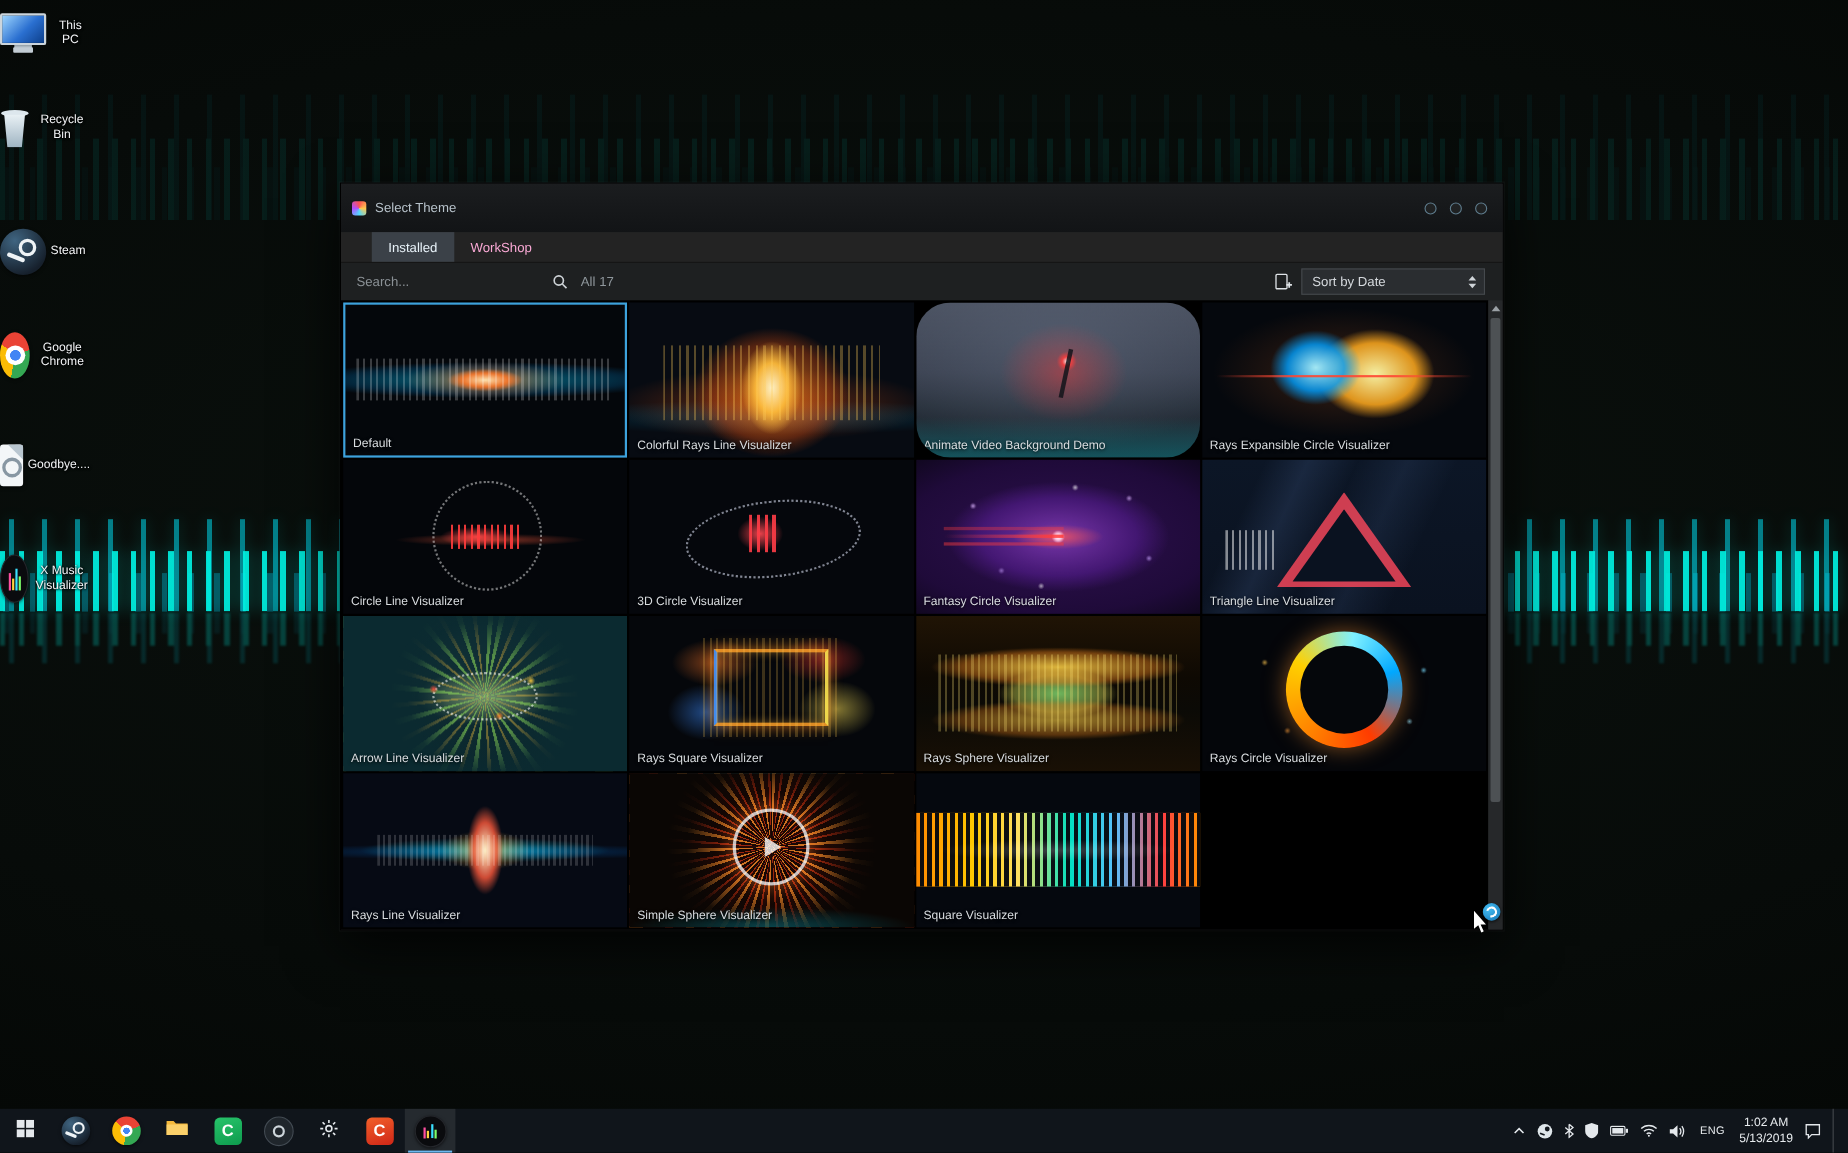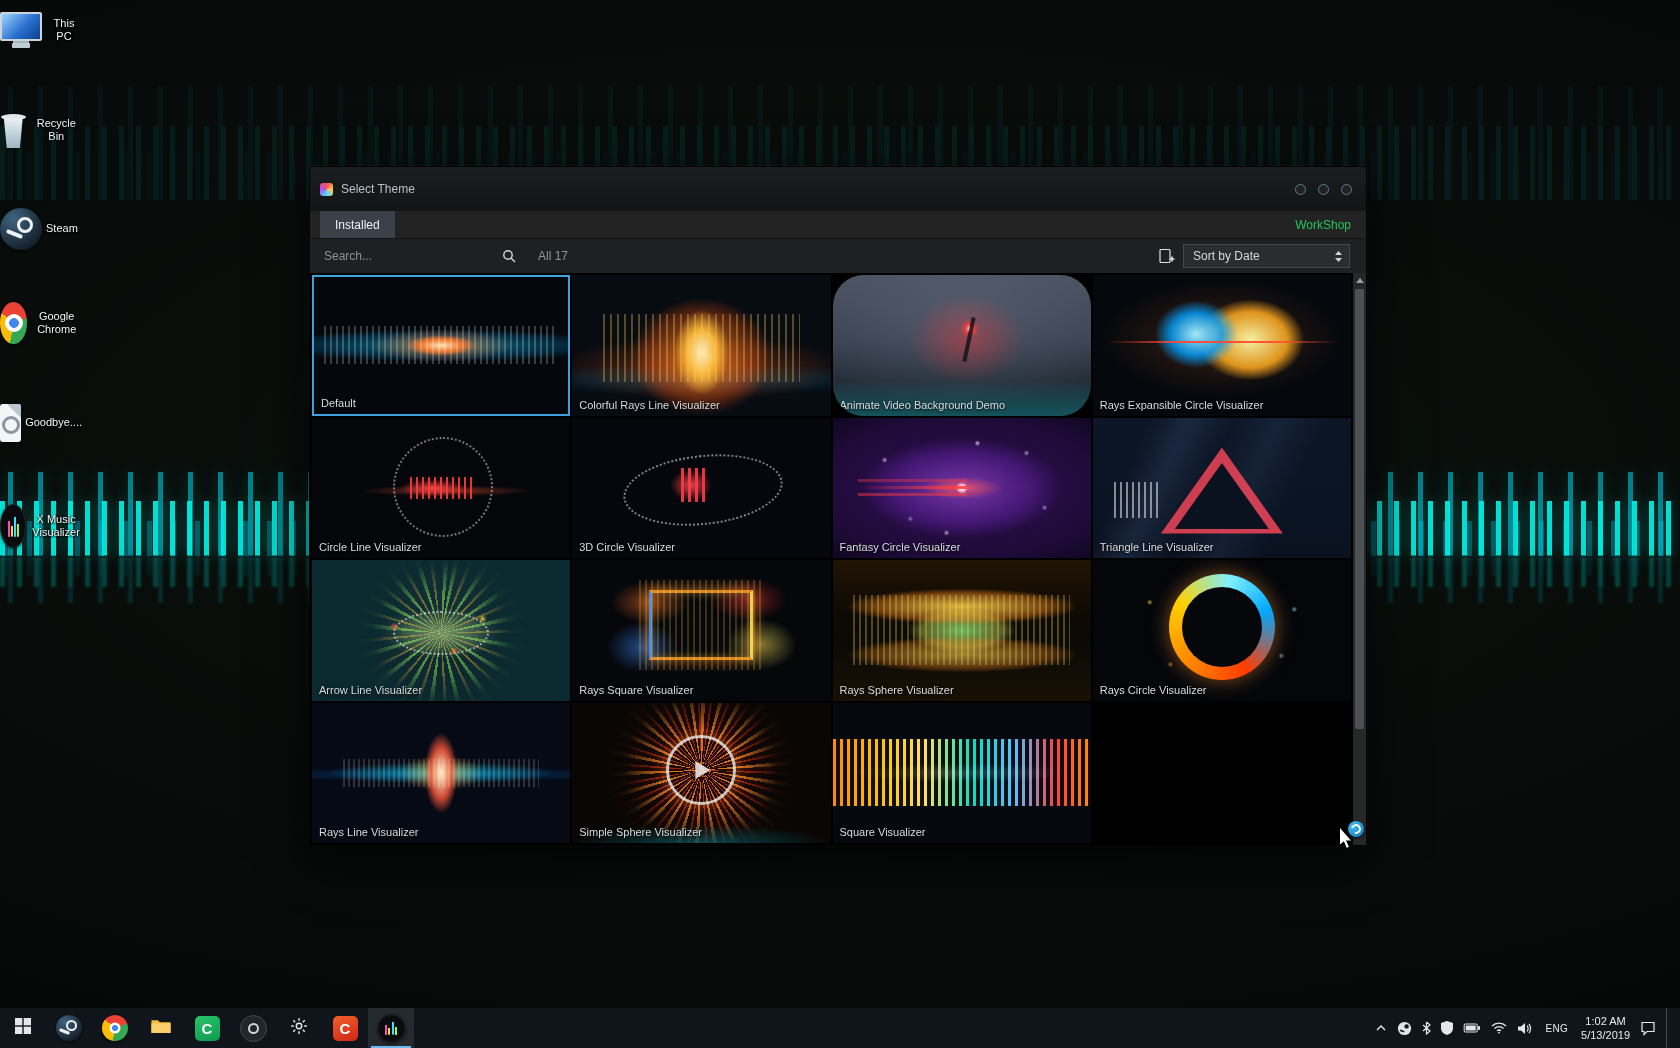--- a/index.html
+++ b/index.html
@@ -42,28 +42,28 @@
 
   
   .window{position:absolute;left:309px;top:166px;width:1056px;height:678px;background:#1d1f21;border:1px solid #000;
           box-shadow:0 14px 46px rgba(0,0,0,.8),0 0 0 1px rgba(255,255,255,.04);display:flex;flex-direction:column;}
   .titlebar{height:44px;background:linear-gradient(#1b1d1f,#121416);display:flex;align-items:center;padding:0 10px;gap:8px;flex:0 0 auto;}
   .appico{width:13px;height:13px;border-radius:3px;background:conic-gradient(#ff5050,#ffc850,#50d8ff,#b050ff,#ff5050);}
   .wtitle{font-size:12px;color:#b7c2ca;}
   .winbtns{margin-left:auto;display:flex;gap:12px;align-items:center;padding-right:4px;}
   .wbtn{width:9px;height:9px;border-radius:50%;border:1.5px solid #5f7d8e;background:rgba(255,255,255,.04);}
 
-  .tabs{height:27px;background:#232323;border-bottom:1px solid #141414;display:flex;align-items:stretch;padding-left:10px;flex:0 0 auto;justify-content:space-between;}
-  .tab{display:flex;align-items:center;padding:0 15px;font-size:12px;color:#22c55e;cursor:default;}
+  .tabs{height:27px;background:#232323;border-bottom:1px solid #141414;display:flex;align-items:stretch;padding-left:28px;flex:0 0 auto;}
+  .tab{display:flex;align-items:center;padding:0 15px;font-size:12px;color:#f9a8d4;cursor:default;}
   .tab.active{background:#3b4148;color:#e8f2f9;}
 
   .toolbar{height:34px;background:#1e2021;display:flex;align-items:center;padding:0 16px 0 12px;gap:8px;flex:0 0 auto;}
   .search{width:168px;background:transparent;border:none;outline:none;color:#cfd4d8;font-size:12px;}
   .search::placeholder{color:#8b9196;}
-  .count{font-size:12px;color:#8f979c;margin-left:14px;}
+  .count{font-size:12px;color:#8f979c;margin-left:4px;}
   .tspacer{flex:1;}
   .sort{width:150px;height:22px;background:#2a2d30;border:1px solid #45494d;display:flex;align-items:center;padding:0 6px 0 9px;gap:6px;}
   .sort span.lbl{font-size:12px;color:#d5d9dd;flex:1;}
 
   .content{flex:1;display:flex;min-height:0;}
   .grid{flex:1;display:grid;grid-template-columns:repeat(4,1fr);grid-auto-rows:1fr;gap:2px;padding:2px;background:#000;min-width:0;}
   .tile{position:relative;overflow:hidden;background:#05070b;cursor:pointer;}
   .tile.selected{border:2px solid #3da2dc;}
   .tile-label{position:absolute;left:7px;bottom:5px;z-index:3;font-size:11px;color:#d8dcdf;text-shadow:0 1px 3px rgba(0,0,0,.95);}
 
@@ -216,21 +216,21 @@
   <div class="eqbars eq-main"></div>
   <div class="eqbars eq-refl"></div>
 </div>
 
 <div class="dicon" style="top:12px">
   <div class="ic-pc">
       <div class="scr"></div>
     </div>
   <div class="dlabel">This PC</div>
 </div>
-<div class="dicon" style="top:112px">
+<div class="dicon" style="top:98px">
   <div class="ic-bin"></div>
   <div class="dlabel">Recycle Bin</div>
 </div>
 <div class="dicon" style="top:208px">
   <div class="ic-steam"></div>
   <div class="dlabel">Steam</div>
 </div>
 <div class="dicon" style="top:302px">
   <div class="ic-chrome"></div>
   <div class="dlabel">Google Chrome</div>

